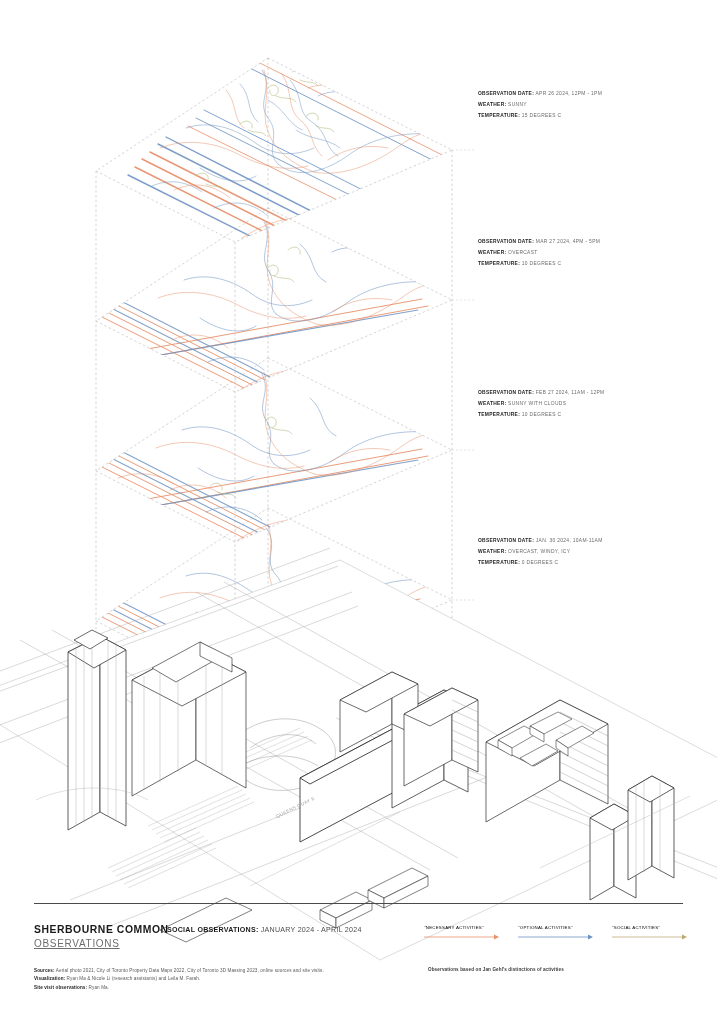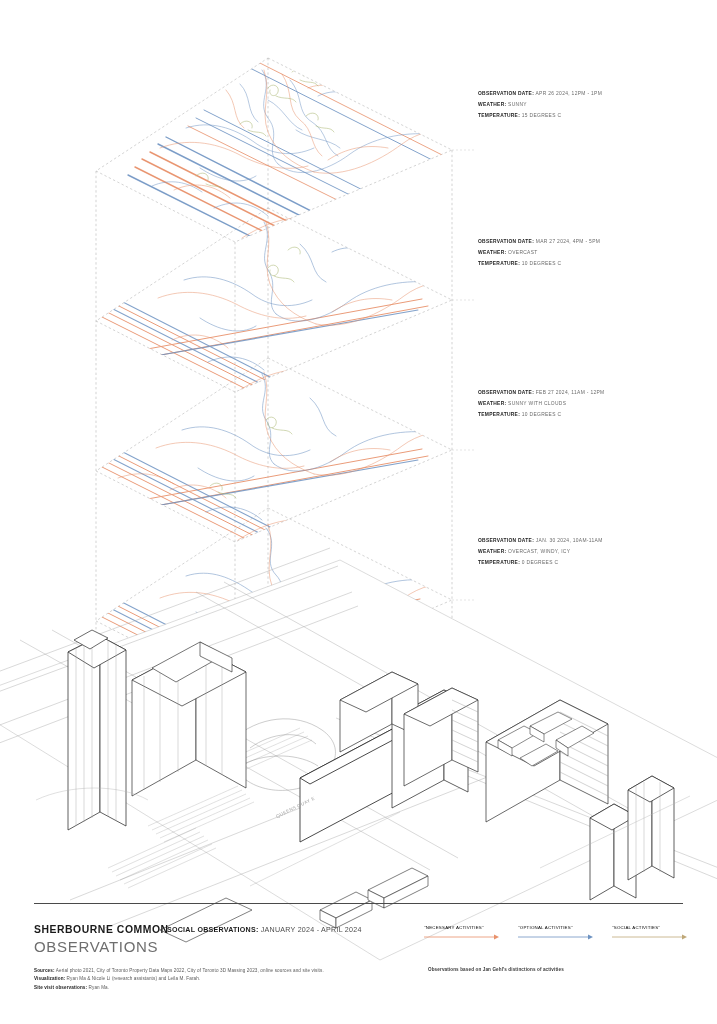--- a/index.html
+++ b/index.html
@@ -69,26 +69,27 @@
     left: 34px; top: 21px;
   }
   #title-main {
     font-size: 10.4px;
     font-weight: bold;
     letter-spacing: 0.55px;
     color: #1a1a1a;
     line-height: 1.22;
   }
   #title-sub {
-    font-size: 15px;
+    font-size: 10px;
     font-weight: normal;
     letter-spacing: 0.7px;
     color: #6e6e6e;
     line-height: 1.25;
     margin-top: 1px;
+    text-decoration: underline;
   }
   #subtitle-block {
     position: absolute;
     left: 167px; top: 23px;
     font-size: 7.1px;
     letter-spacing: 0.25px;
     color: #555555;
   }
   #subtitle-block .k {
     font-weight: bold;

